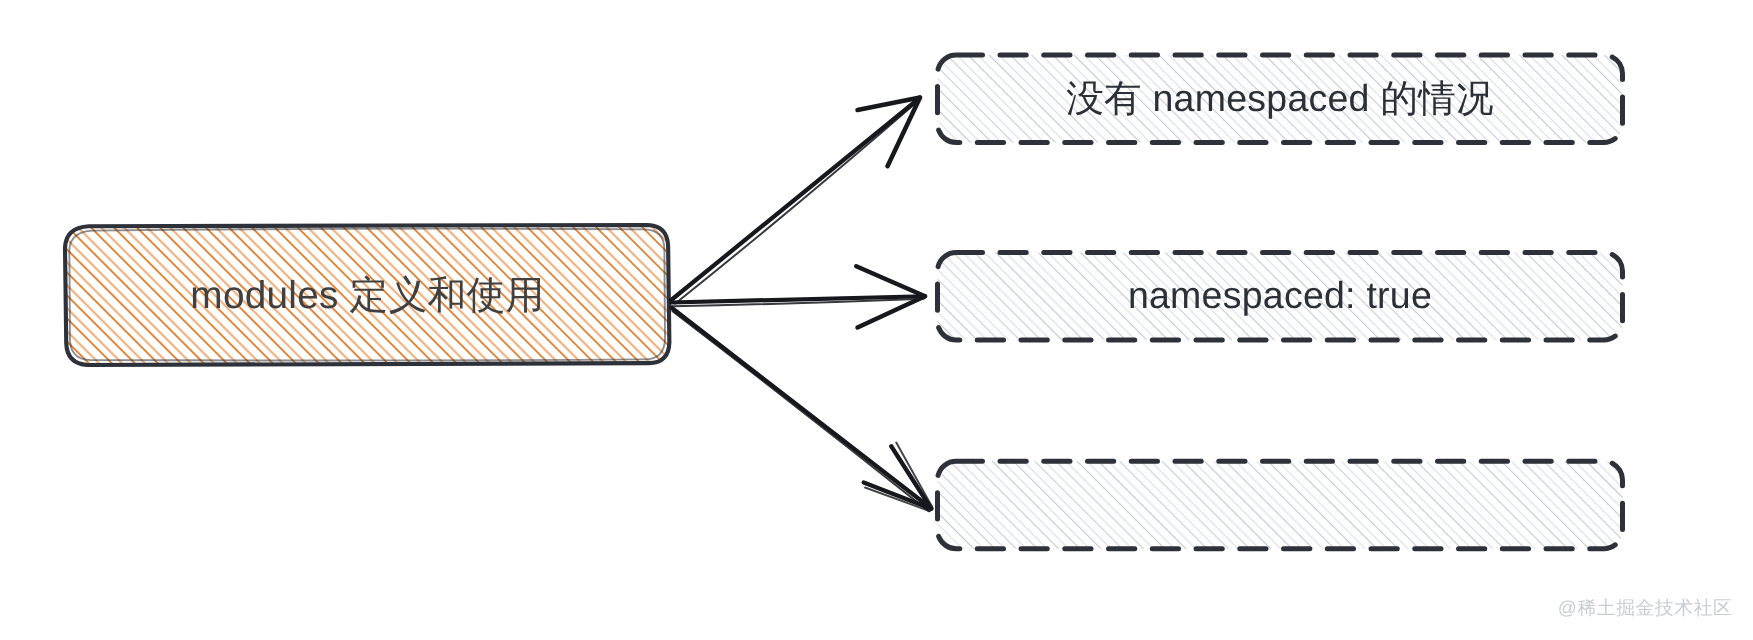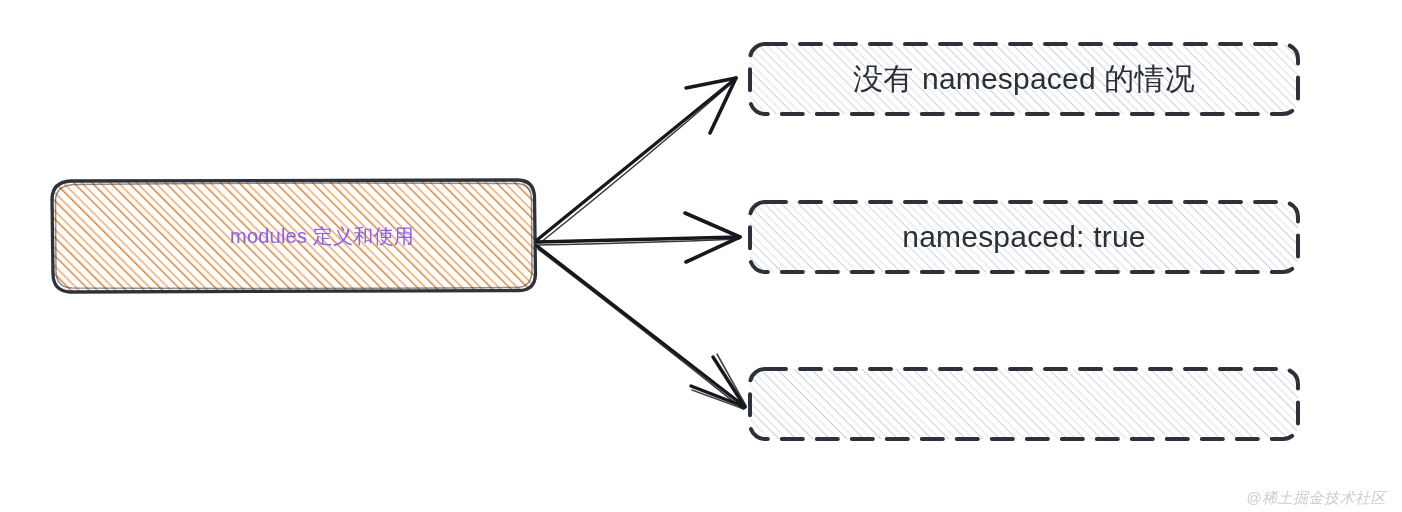--- a/index.html
+++ b/index.html
@@ -29,42 +29,40 @@
     justify-content: center;
     text-align: center;
     white-space: nowrap;
     pointer-events: none;
   }
   #root-node-label {
     left: 52px;
     top: 180px;
     width: 484px;
     height: 112px;
-    font-size: 20px;
-    color: #8b5cf6;
+    font-size: 31px;
+    color: #404040;
     letter-spacing: 0.2px;
-    margin-left: 28px;
   }
   .branch-label {
     font-size: 30px;
     color: #2b3038;
     letter-spacing: 0.2px;
   }
   #branch-label-0 { left: 748px; top: 42px;  width: 552px; height: 74px; }
   #branch-label-1 { left: 748px; top: 200px; width: 552px; height: 74px; }
   #branch-label-2 { left: 748px; top: 367px; width: 552px; height: 74px; }
   #watermark {
     position: absolute;
     right: 16px;
-    bottom: 4px;
+    bottom: 16px;
     font-size: 15px;
     color: #c9cdd3;
     letter-spacing: 0.5px;
     white-space: nowrap;
-    font-style: italic;
   }
 </style>
 </head>
 <body>
 
 <div id="canvas">
 
   <svg id="diagram-svg" viewBox="0 0 1402 512" xmlns="http://www.w3.org/2000/svg">
     <defs>
 

